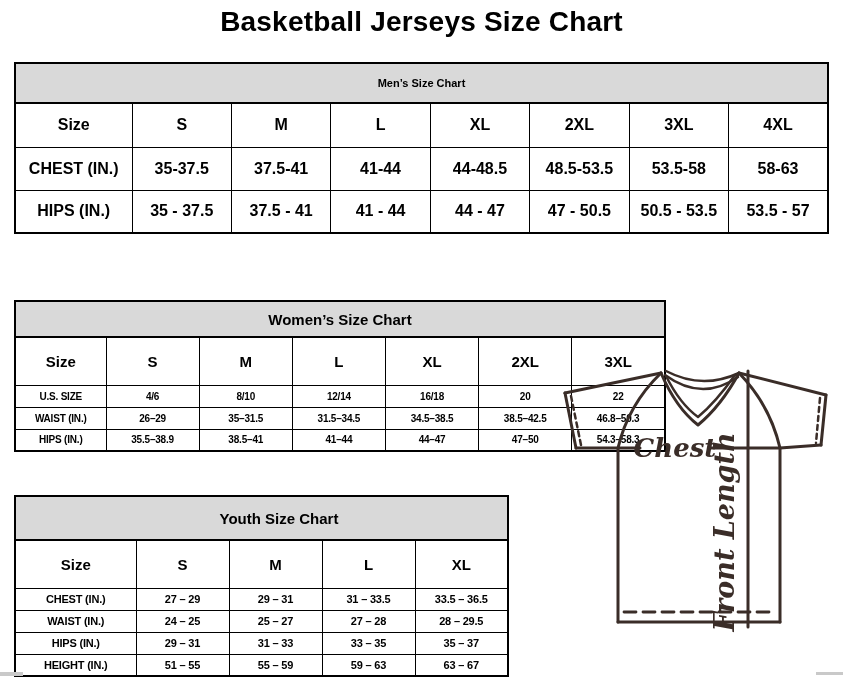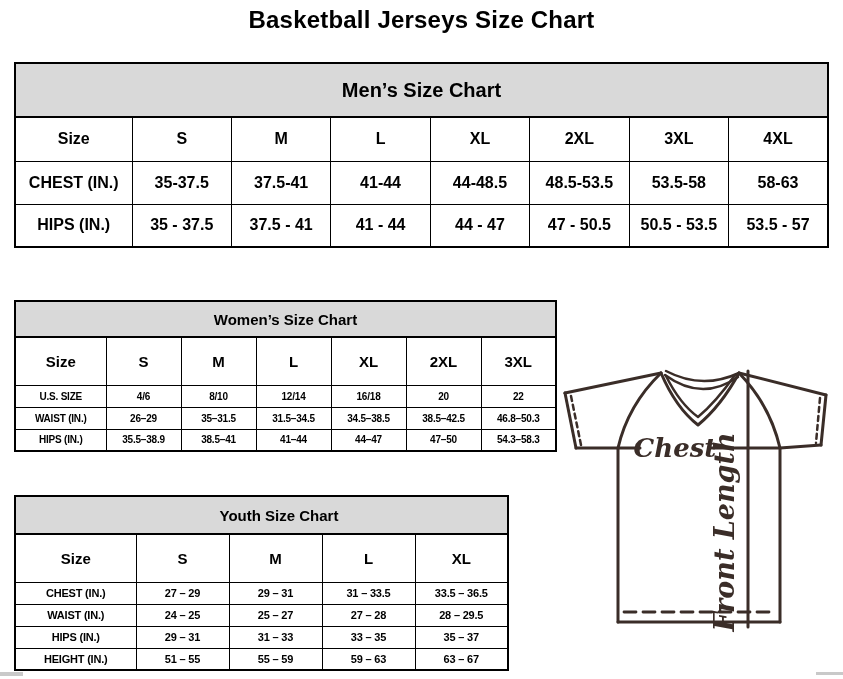--- a/index.html
+++ b/index.html
@@ -3,45 +3,45 @@
 <meta charset="utf-8">
 <style>
   * { margin:0; padding:0; box-sizing:border-box; }
   html,body { background:#ffffff; }
   body {
     width:843px; height:679px; position:relative; overflow:hidden;
     font-family:"Liberation Sans", sans-serif; color:#000;
   }
   .page-title {
     position:absolute; top:6px; left:0; width:100%;
-    text-align:center; font-size:24px; font-weight:bold; letter-spacing:0.2px;
+    text-align:center; font-size:28px; font-weight:bold; letter-spacing:0.2px;
   }
   table {
     position:absolute; border-collapse:collapse; table-layout:fixed;
     background:#fff; border:2px solid #000;
   }
   th, td {
     border:1px solid #000; text-align:center; vertical-align:middle;
     font-weight:bold; overflow:hidden; white-space:nowrap;
   }
   .chart-head {
-    background:#d9d9d9; font-size:20px; height:54px; border-bottom:2px solid #000;
+    background:#d9d9d9; font-size:11px; height:40px; border-bottom:2px solid #000;
   }
   
   #men-table { left:14px; top:62px; width:815px; }
   #men-table .size-row td { height:44px; font-size:16px; }
   #men-table .data-row td { height:43px; font-size:16px; }
   
-  #women-table { left:14px; top:300px; width:543px; }
+  #women-table { left:14px; top:300px; width:652px; }
   #women-table .chart-head { height:36px; font-size:15px; }
   #women-table .size-row td { height:48px; font-size:15px; }
   #women-table .data-row td { height:22px; font-size:10px; letter-spacing:-0.2px; }
   
   #youth-table { left:14px; top:495px; width:495px; }
-  #youth-table .chart-head { height:38px; font-size:15px;padding-left:35px; }
+  #youth-table .chart-head { height:44px; font-size:15px;padding-left:35px; }
   #youth-table .size-row td { height:48px; font-size:15px; }
   #youth-table .data-row td { height:22px; font-size:11px; letter-spacing:-0.2px; }
 
   
   .diagram { position:absolute; left:558px; top:360px; width:280px; height:310px; }
   .diagram svg { display:block; }
 
   
   .scroll-frag { position:absolute; background:#c9c9c9; }
   .scroll-frag.left  { left:0;   top:672px; width:23px; height:4px; }

